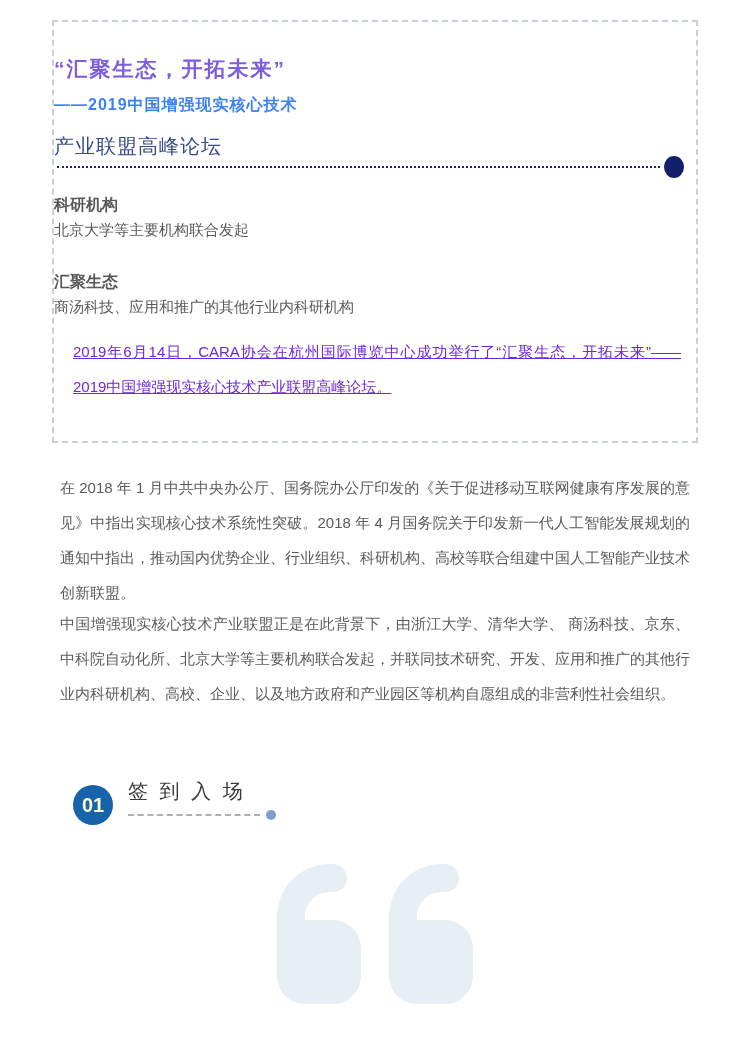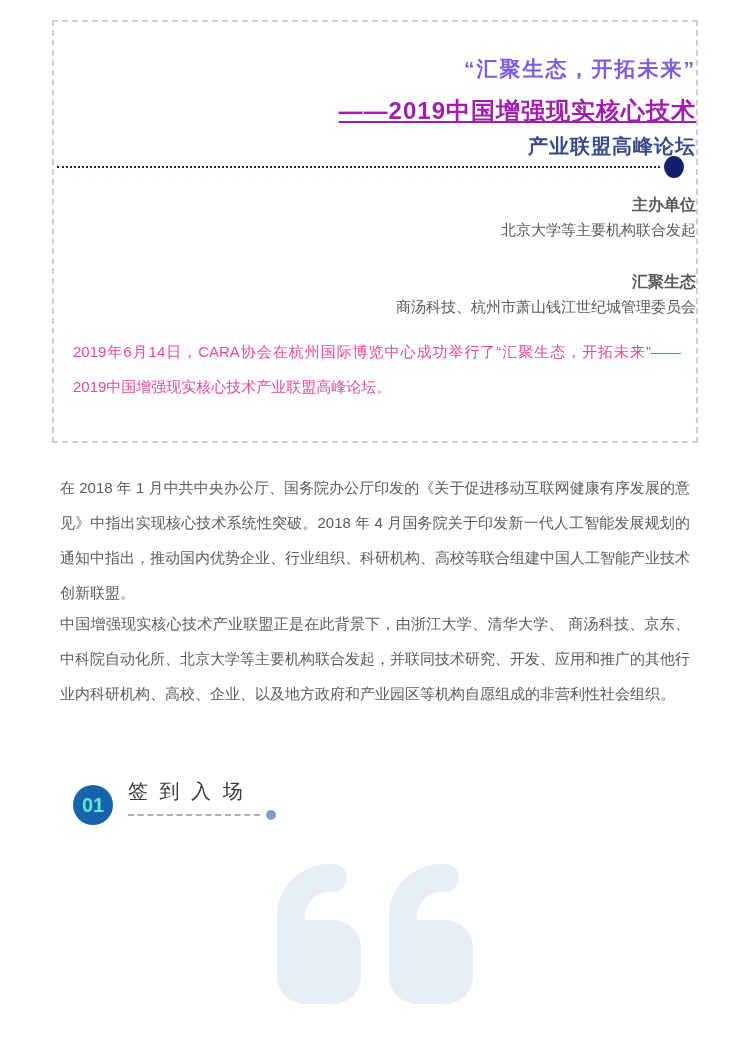--- a/index.html
+++ b/index.html
@@ -11,29 +11,29 @@
     overflow:hidden;
   }
 
   
   .hero-box {
     position:absolute;
     left:52px; top:20px;
     width:646px; height:423px;
     border:2px dashed #c9cfda;
   }
-  .hero-box .abs { position:absolute; left:0; right:0; text-align:right; }
+  .hero-box .abs { position:absolute; left:0; right:0; text-align:left; }
 
   .hero-title {
     top:33px;
     font-size:21px; font-weight:bold;
     color:#7c5cdf; letter-spacing:2px;
   }
-  .hero-sub1 { top:73px; font-size:24px; font-weight:bold; color:#a21caf; letter-spacing:1px;text-decoration:underline; }
-  .hero-sub2 { top:111px; font-size:20px; font-weight:bold; color:#36498b; letter-spacing:1px; }
+  .hero-sub1 { top:73px; font-size:16px; font-weight:bold; color:#3b82f6; letter-spacing:1px; }
+  .hero-sub2 { top:111px; font-size:20px; font-weight:normal; color:#36498b; letter-spacing:1px; }
 
   .hero-divider {
     position:absolute;
     left:3px; right:36px; top:144px;
     border-top:2px dotted #1b2271;
   }
   .hero-divider .divider-dot {
     position:absolute;
     right:-24px; top:-12px;
     width:20px; height:22px;
@@ -46,41 +46,42 @@
   .host-label      { top:173px; }
   .host-name       { top:199px; }
   .organizer-label { top:250px; }
   .organizer-name  { top:276px; }
 
   .hero-summary {
     position:absolute;
     left:19px; right:15px; top:312px;
     text-align:justify;
     font-size:15px; line-height:35px;
-    color:#ec4899;
+    color:#6d28d9;
+    text-decoration:underline;
   }
 
   
   .article-p {
     position:absolute;
     left:60px; width:630px;
     text-align:justify;
     font-size:15px; line-height:35px;
     color:#5b5b5b;
   }
   .article-p1 { top:470px; }
   .article-p2 { top:606px; }
 
   
   .section { position:absolute; left:73px; top:785px; }
   .section-badge {
     width:40px; height:40px;
     border-radius:50%;
     background:#1763ac;
-    color:#5eead4;
+    color:#fef9c3;
     font-size:20px; font-weight:bold;
     line-height:40px; text-align:center;
   }
   .section-text { position:absolute; left:55px; top:-7px; }
   .section-title {
     font-size:20px; font-weight:normal;
     color:#3a3a3a; letter-spacing:3px;
     white-space:nowrap;
   }
   .section-dash {
@@ -111,24 +112,24 @@
 
 <div class="hero-box">
   <div class="abs hero-title">“汇聚生态，开拓未来”</div>
   <div class="abs hero-sub1">——2019中国增强现实核心技术</div>
   <div class="abs hero-sub2">产业联盟高峰论坛</div>
 
   <div class="hero-divider">
     <span class="divider-dot"></span>
   </div>
 
-  <div class="abs org-label host-label">主办单位</div>
+  <div class="abs org-label host-label">科研机构</div>
   <div class="abs org-name host-name">北京大学等主要机构联合发起</div>
   <div class="abs org-label organizer-label">汇聚生态</div>
-  <div class="abs org-name organizer-name">商汤科技、杭州市萧山钱江世纪城管理委员会</div>
+  <div class="abs org-name organizer-name">商汤科技、应用和推广的其他行业内科研机构</div>
 
   <p class="hero-summary">2019年6月14日，CARA协会在杭州国际博览中心成功举行了“汇聚生态，开拓未来”——2019中国增强现实核心技术产业联盟高峰论坛。</p>
 </div>
 
 <p class="article-p article-p1">在 2018 年 1 月中共中央办公厅、国务院办公厅印发的《关于促进移动互联网健康有序发展的意见》中指出实现核心技术系统性突破。2018 年 4 月国务院关于印发新一代人工智能发展规划的通知中指出，推动国内优势企业、行业组织、科研机构、高校等联合组建中国人工智能产业技术创新联盟。</p>
 <p class="article-p article-p2">中国增强现实核心技术产业联盟正是在此背景下，由浙江大学、清华大学、 商汤科技、京东、中科院自动化所、北京大学等主要机构联合发起，并联同技术研究、开发、应用和推广的其他行业内科研机构、高校、企业、以及地方政府和产业园区等机构自愿组成的非营利性社会组织。</p>
 
 <div class="section">
   <div class="section-badge">
     <span>01</span>

